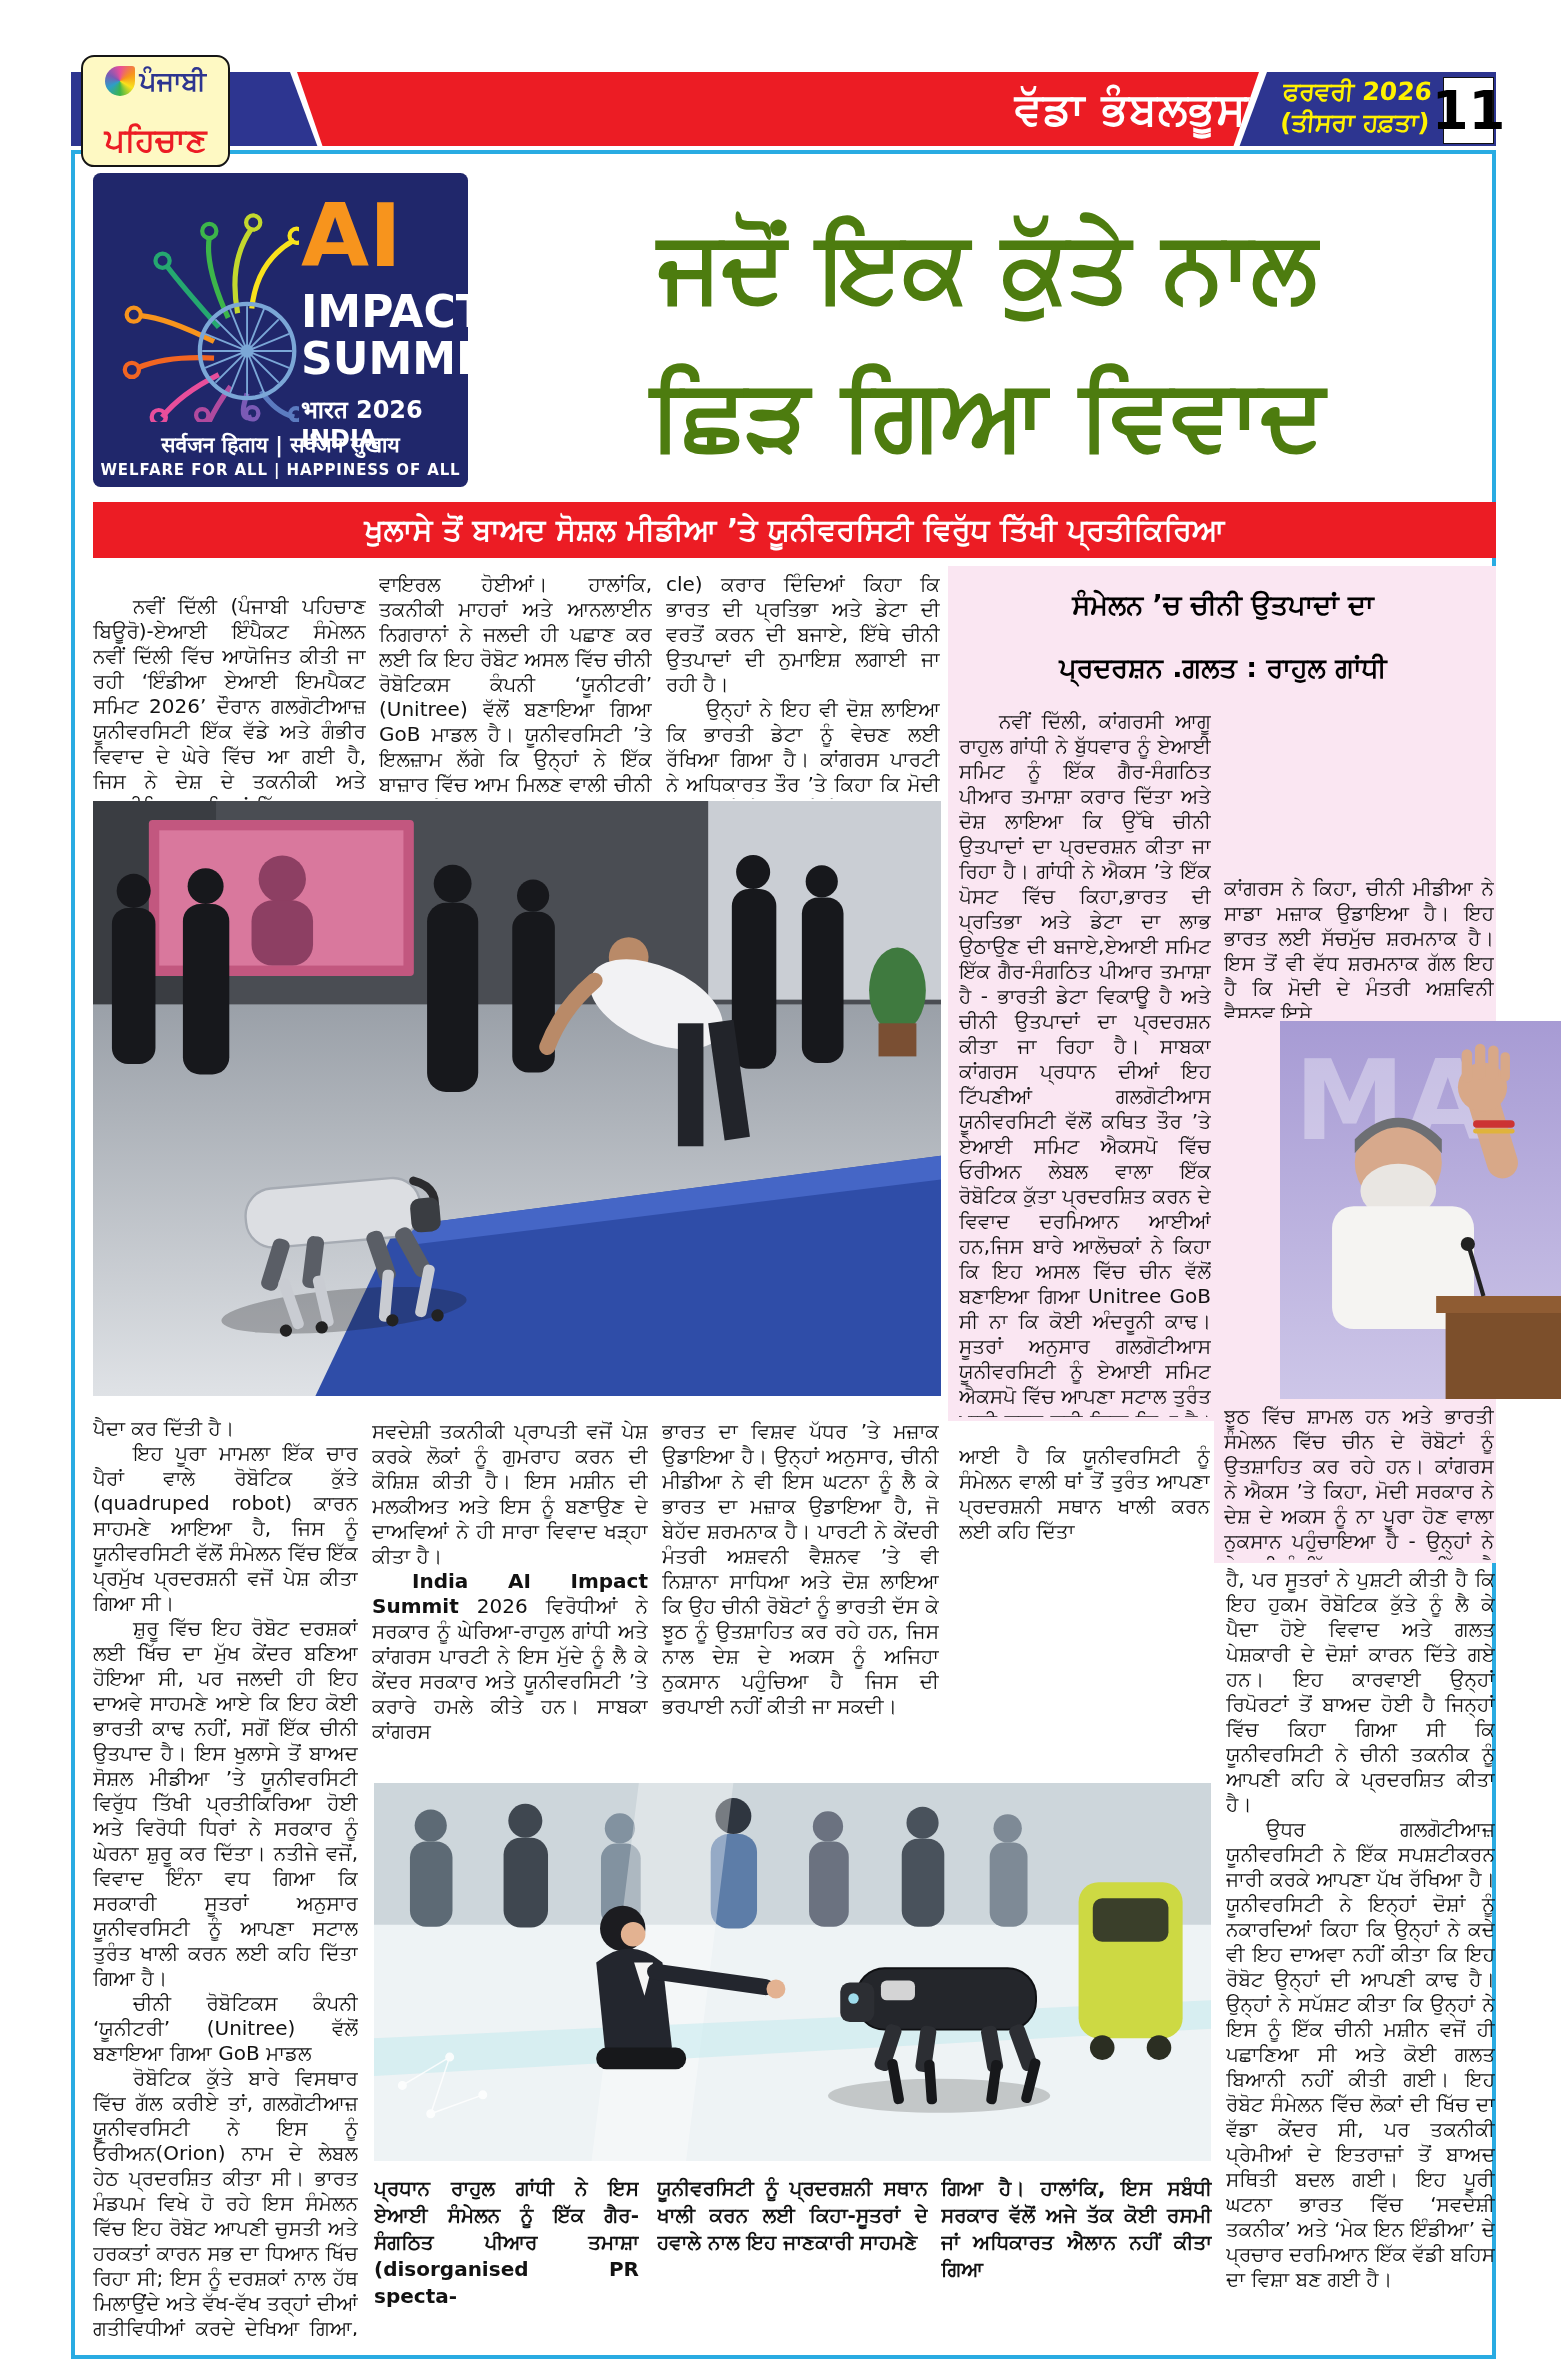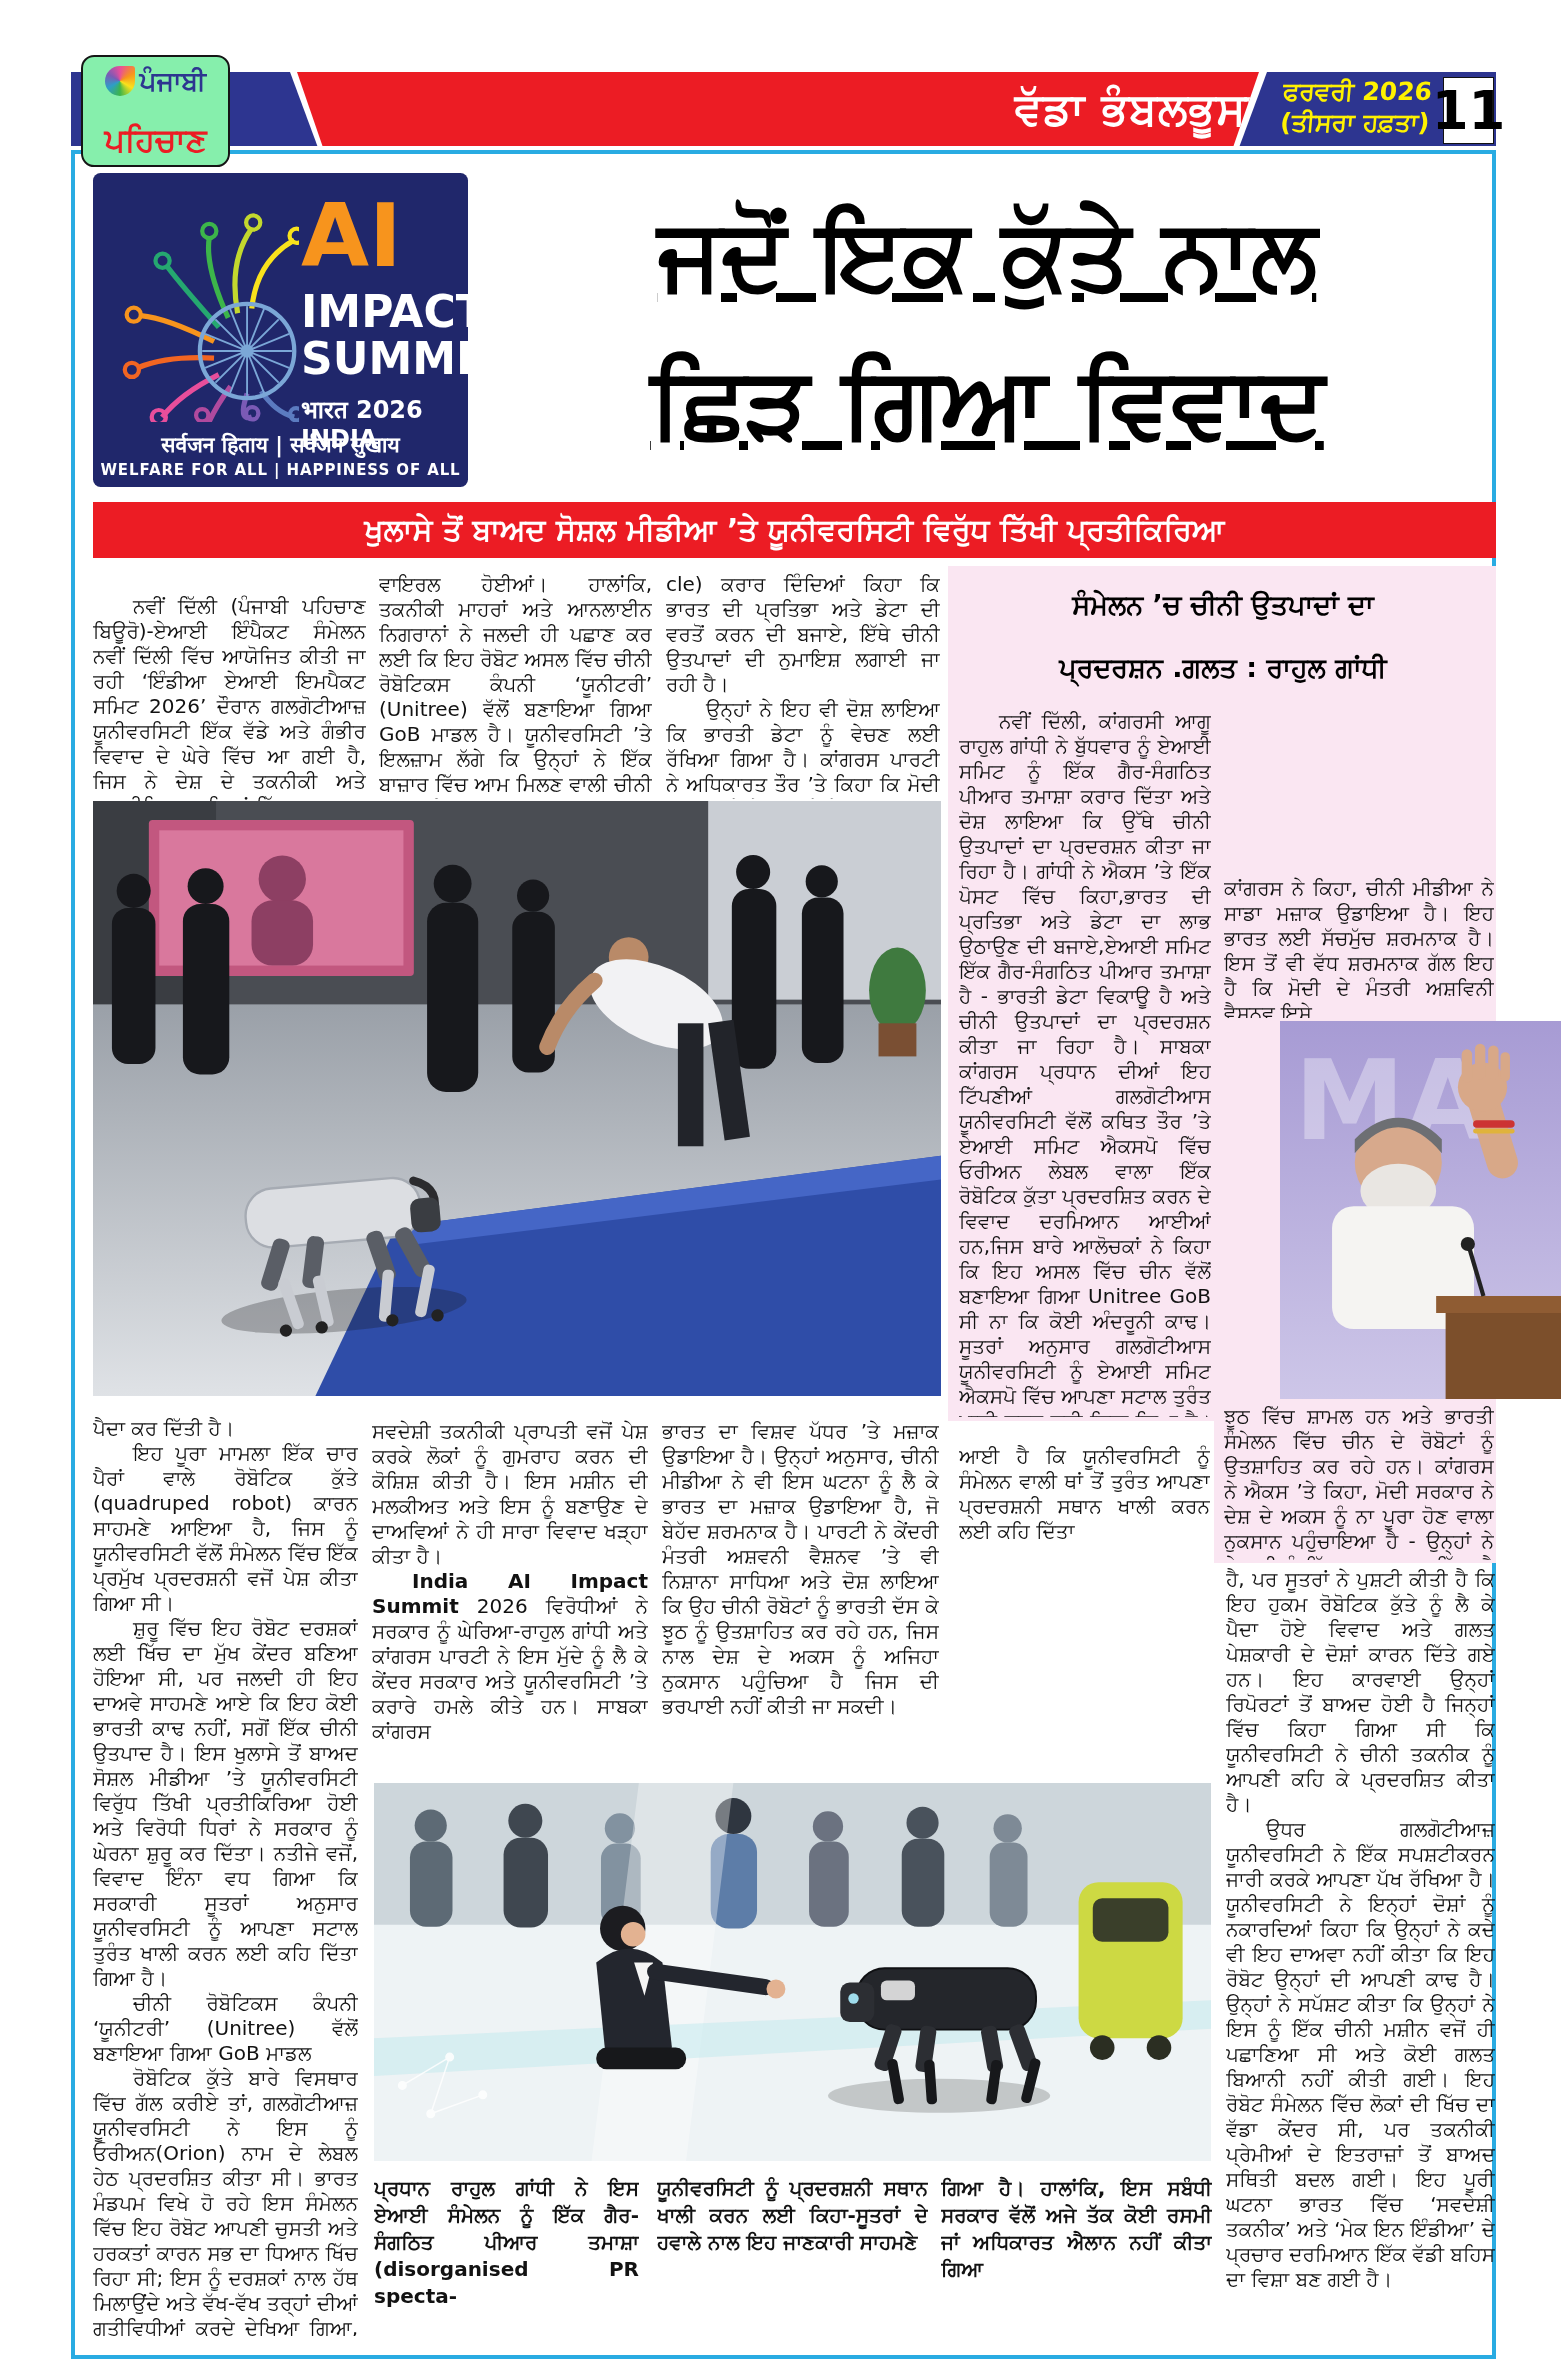--- a/index.html
+++ b/index.html
@@ -8,21 +8,21 @@
         font-family:"DejaVu Sans","Liberation Sans",sans-serif;color:#121212;}
 
   
   .band{position:absolute;left:71px;top:72px;width:1425px;height:74px;background:#2d3590;}
   .ribbon-white{position:absolute;left:290px;top:72px;width:977px;height:74px;background:#ffffff;
         clip-path:polygon(0 0,100% 0,calc(100% - 27.4px) 100%,27.4px 100%);}
   .ribbon-red{position:absolute;left:297px;top:72px;width:962px;height:74px;background:#ec1c24;
         clip-path:polygon(0 0,100% 0,calc(100% - 25.5px) 100%,25.5px 100%);
         display:flex;align-items:center;justify-content:flex-end;}
   .ribbon-red .t{color:#fff;font-size:44px;font-weight:800;letter-spacing:0.9px;}
-  .logo-box{position:absolute;left:81px;top:55px;width:145px;height:108px;background:#86efac;
+  .logo-box{position:absolute;left:81px;top:55px;width:145px;height:108px;background:#fef9c3;
         border:2.4px solid #151515;border-radius:13.2px;z-index:3;display:flex;flex-direction:column;
         align-items:center;justify-content:center;gap:1.9px;}
   .logo-row{display:flex;align-items:center;gap:4.7px;}
   .leaf{width:30px;height:30px;border-radius:50% 10% 50% 50%;
         background:conic-gradient(#e84e9b,#f7941d,#f9e21c,#3cb54a,#2e9ec7,#7b5ab5,#e84e9b);}
   .logo-l1{color:#2d3590;font-size:26.5px;font-weight:800;}
   .logo-l2{color:#ec1c24;font-size:32px;font-weight:800;line-height:33px;margin-top:26px;}
   .date-block{position:absolute;left:1271px;top:76px;width:170px;height:67px;color:#fff200;
         font-weight:700;font-size:25px;line-height:31px;text-align:center;transform:skewX(-5deg);z-index:2;}
   .page-num{position:absolute;left:1443px;top:77px;width:49px;height:65px;background:#fff;border:1.4px solid #111;
@@ -38,23 +38,23 @@
   .summit .graphic{position:absolute;left:2.8px;top:22px;width:203px;height:227px;}
   .summit .ai{position:absolute;left:208px;top:19px;font-size:88px;font-weight:800;color:#f7941d;line-height:88px;}
   .summit .impact{position:absolute;left:208px;top:116px;font-size:44px;font-weight:800;line-height:45px;}
   .summit .summit-w{position:absolute;left:208px;top:163px;font-size:44px;font-weight:800;line-height:45px;}
   .summit .edition{position:absolute;left:208px;top:219px;font-size:24px;font-weight:700;}
   .summit .mottos{position:absolute;left:0;bottom:7.6px;width:100%;text-align:center;}
   .summit .mhi{font-size:21px;font-weight:700;}
   .summit .men{font-size:15px;font-weight:700;letter-spacing:0.9px;margin-top:3.8px;}
 
   
-  .headline{position:absolute;left:478px;top:172px;width:1018px;height:311px;display:flex;flex-direction:column;
-        align-items:center;justify-content:center;text-align:center;font-weight:800;color:#000000;
-        font-size:98px;line-height:148px;letter-spacing:-0.9px;text-decoration:underline;}
+  .headline{position:absolute;left:478px;top:184px;width:1018px;height:311px;display:flex;flex-direction:column;
+        align-items:center;justify-content:center;text-align:center;font-weight:800;color:#4d7c0f;
+        font-size:98px;line-height:148px;letter-spacing:-0.9px;}
   .kicker{position:absolute;left:93px;top:502px;width:1403px;height:56px;background:#ec1c24;color:#fff;
         display:flex;align-items:center;justify-content:center;font-size:30px;font-weight:700;}
 
   
   .txt{position:absolute;font-size:20px;line-height:25px;text-align:justify;color:#121212;overflow:hidden;}
   .txt p{margin:0;text-indent:40px;}
   .cont p:first-child{text-indent:0;}
   .tc1{left:93px;top:572px;width:273px;height:227px;margin-top:22px;}
   .tc2{left:379px;top:572px;width:273px;height:227px;}
   .tc3{left:666px;top:572px;width:274px;height:227px;}

